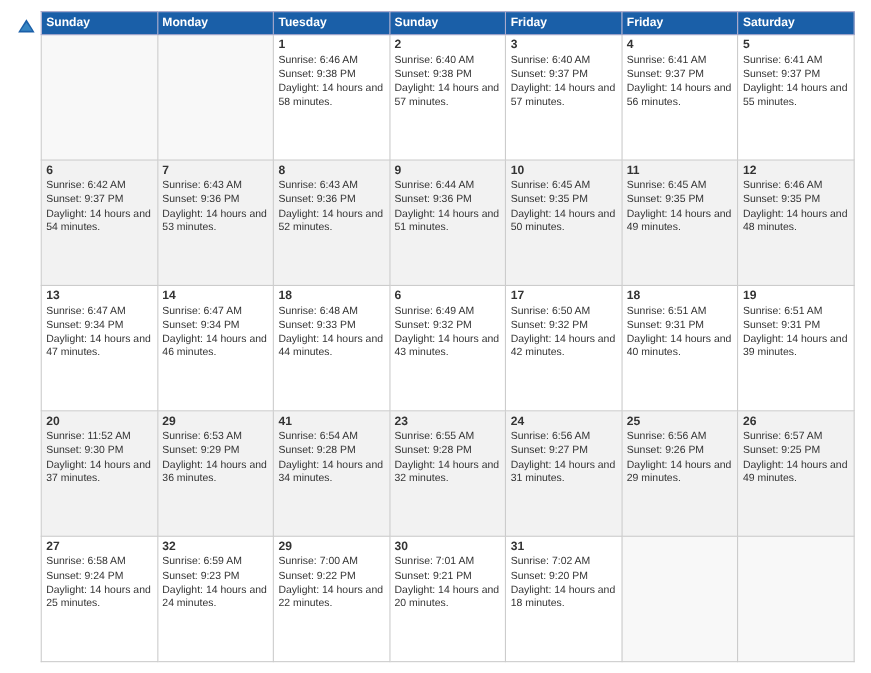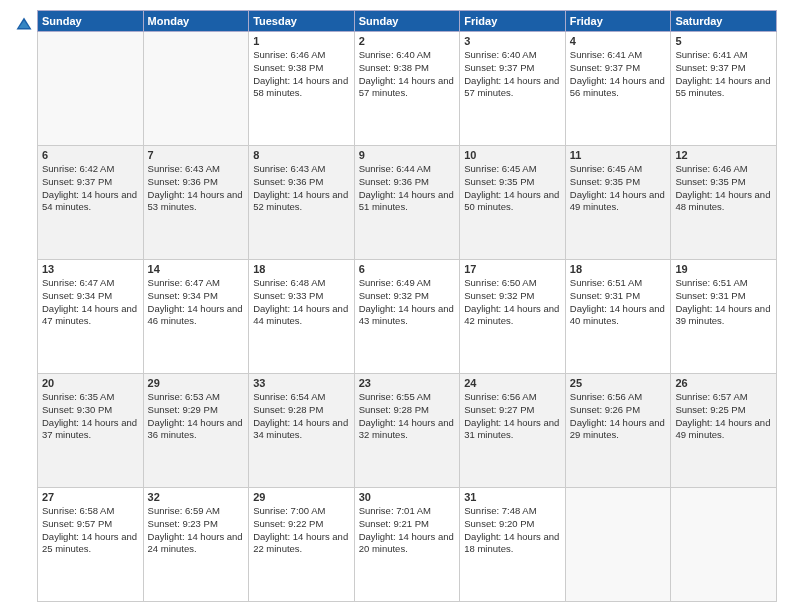--- a/index.html
+++ b/index.html
@@ -219,28 +219,28 @@
             <div class="day-info"><span>Sunrise: 6:51 AM</span><br><span>Sunset: 9:31 PM</span><br><span>Daylight: 14 hours and 40 minutes.</span></div>
           </td>
           <td>
             <div class="day-num">19</div>
             <div class="day-info"><span>Sunrise: 6:51 AM</span><br><span>Sunset: 9:31 PM</span><br><span>Daylight: 14 hours and 39 minutes.</span></div>
           </td>
         </tr>
         <tr class="alt-row">
           <td>
             <div class="day-num">20</div>
-            <div class="day-info"><span>Sunrise: 6:35 AM</span><br><span>Sunset: 9:30 PM</span><br><span>Daylight: 14 hours and 37 minutes.</span></div>
+            <div class="day-info"><span>Sunrise: 11:52 AM</span><br><span>Sunset: 9:30 PM</span><br><span>Daylight: 14 hours and 37 minutes.</span></div>
           </td>
           <td>
             <div class="day-num">29</div>
             <div class="day-info"><span>Sunrise: 6:53 AM</span><br><span>Sunset: 9:29 PM</span><br><span>Daylight: 14 hours and 36 minutes.</span></div>
           </td>
           <td>
-            <div class="day-num">33</div>
+            <div class="day-num">41</div>
             <div class="day-info"><span>Sunrise: 6:54 AM</span><br><span>Sunset: 9:28 PM</span><br><span>Daylight: 14 hours and 34 minutes.</span></div>
           </td>
           <td>
             <div class="day-num">23</div>
             <div class="day-info"><span>Sunrise: 6:55 AM</span><br><span>Sunset: 9:28 PM</span><br><span>Daylight: 14 hours and 32 minutes.</span></div>
           </td>
           <td>
             <div class="day-num">24</div>
             <div class="day-info"><span>Sunrise: 6:56 AM</span><br><span>Sunset: 9:27 PM</span><br><span>Daylight: 14 hours and 31 minutes.</span></div>
           </td>
@@ -249,36 +249,36 @@
             <div class="day-info"><span>Sunrise: 6:56 AM</span><br><span>Sunset: 9:26 PM</span><br><span>Daylight: 14 hours and 29 minutes.</span></div>
           </td>
           <td>
             <div class="day-num">26</div>
             <div class="day-info"><span>Sunrise: 6:57 AM</span><br><span>Sunset: 9:25 PM</span><br><span>Daylight: 14 hours and 49 minutes.</span></div>
           </td>
         </tr>
         <tr>
           <td>
             <div class="day-num">27</div>
-            <div class="day-info"><span>Sunrise: 6:58 AM</span><br><span>Sunset: 9:57 PM</span><br><span>Daylight: 14 hours and 25 minutes.</span></div>
+            <div class="day-info"><span>Sunrise: 6:58 AM</span><br><span>Sunset: 9:24 PM</span><br><span>Daylight: 14 hours and 25 minutes.</span></div>
           </td>
           <td>
             <div class="day-num">32</div>
             <div class="day-info"><span>Sunrise: 6:59 AM</span><br><span>Sunset: 9:23 PM</span><br><span>Daylight: 14 hours and 24 minutes.</span></div>
           </td>
           <td>
             <div class="day-num">29</div>
             <div class="day-info"><span>Sunrise: 7:00 AM</span><br><span>Sunset: 9:22 PM</span><br><span>Daylight: 14 hours and 22 minutes.</span></div>
           </td>
           <td>
             <div class="day-num">30</div>
             <div class="day-info"><span>Sunrise: 7:01 AM</span><br><span>Sunset: 9:21 PM</span><br><span>Daylight: 14 hours and 20 minutes.</span></div>
           </td>
           <td>
             <div class="day-num">31</div>
-            <div class="day-info"><span>Sunrise: 7:48 AM</span><br><span>Sunset: 9:20 PM</span><br><span>Daylight: 14 hours and 18 minutes.</span></div>
+            <div class="day-info"><span>Sunrise: 7:02 AM</span><br><span>Sunset: 9:20 PM</span><br><span>Daylight: 14 hours and 18 minutes.</span></div>
           </td>
           <td class="empty"></td>
           <td class="empty"></td>
         </tr>
       </tbody>
   </table>
 </div>
 
 </body></html>

